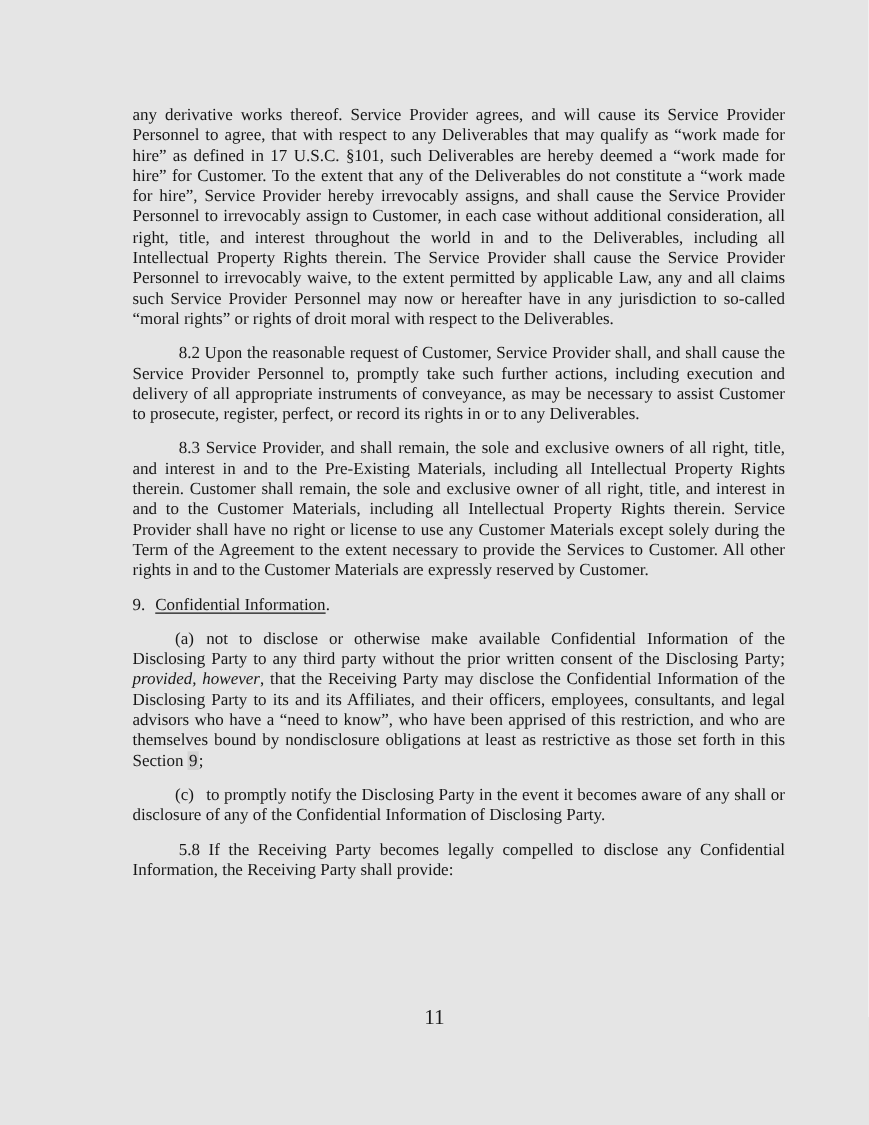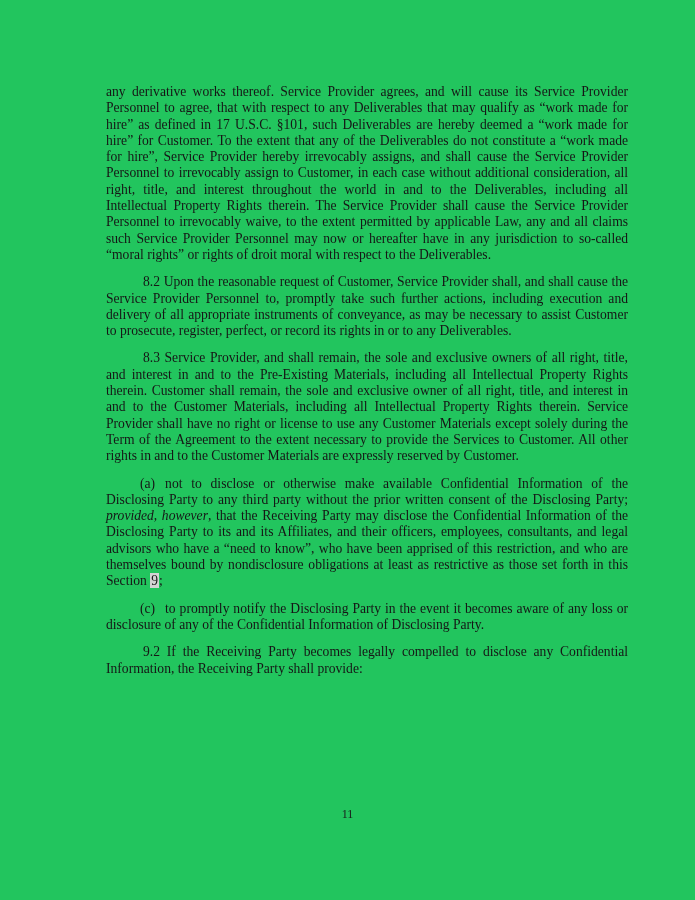--- a/index.html
+++ b/index.html
@@ -4,21 +4,21 @@
 <style>
   html, body {
     margin: 0;
     padding: 0;
     background: #ffffff;
   }
   .doc {
     position: relative;
     width: 695px;
     height: 900px;
-    background: #22c55e;
+    background: #e5e5e5;
     color: #161616;
     font-family: "Liberation Serif", "DejaVu Serif", serif;
     font-size: 13.6px;
     line-height: 16.3px;
     box-sizing: border-box;
     padding: 84px 67px 0 106px;
     overflow: hidden;
   }
   .doc p {
     margin: 0 0 11px 0;
@@ -39,39 +39,40 @@
   .ref {
     background: #d3d3d3;
     padding: 0 1px;
   }
   .footer {
     position: absolute;
     left: 0;
     top: 806px;
     width: 695px;
     text-align: center;
-    font-size: 12px;
+    font-size: 17px;
     color: #1a1a1a;
   }
 </style>
 </head>
 <body>
 
 <div class="doc">
 
   <p>any derivative works thereof. Service Provider agrees, and will cause its Service Provider Personnel to agree, that with respect to any Deliverables that may qualify as “work made for hire” as defined in 17 U.S.C. §101, such Deliverables are hereby deemed a “work made for hire” for Customer. To the extent that any of the Deliverables do not constitute a “work made for hire”, Service Provider hereby irrevocably assigns, and shall cause the Service Provider Personnel to irrevocably assign to Customer, in each case without additional consideration, all right, title, and interest throughout the world in and to the Deliverables, including all Intellectual Property Rights therein. The Service Provider shall cause the Service Provider Personnel to irrevocably waive, to the extent permitted by applicable Law, any and all claims such Service Provider Personnel may now or hereafter have in any jurisdiction to so-called “moral rights” or rights of droit moral with respect to the Deliverables.</p>
 
   <p class="indent">8.2 Upon the reasonable request of Customer, Service Provider shall, and shall cause the Service Provider Personnel to, promptly take such further actions, including execution and delivery of all appropriate instruments of conveyance, as may be necessary to assist Customer to prosecute, register, perfect, or record its rights in or to any Deliverables.</p>
 
   <p class="indent">8.3 Service Provider, and shall remain, the sole and exclusive owners of all right, title, and interest in and to the Pre-Existing Materials, including all Intellectual Property Rights therein. Customer shall remain, the sole and exclusive owner of all right, title, and interest in and to the Customer Materials, including all Intellectual Property Rights therein. Service Provider shall have no right or license to use any Customer Materials except solely during the Term of the Agreement to the extent necessary to provide the Services to Customer. All other rights in and to the Customer Materials are expressly reserved by Customer.</p>
 
+  <p><span class="secnum">9.</span><span class="sec-title">Confidential Information</span><span>.</span></p>
 
 
   <p class="sub"><span class="enum">(a)</span><span>not to disclose or otherwise make available Confidential Information of the Disclosing Party to any third party without the prior written consent of the Disclosing Party; </span><em>provided, however</em><span>, that the Receiving Party may disclose the Confidential Information of the Disclosing Party to its and its Affiliates, and their officers, employees, consultants, and legal advisors who have a “need to know”, who have been apprised of this restriction, and who are themselves bound by nondisclosure obligations at least as restrictive as those set forth in this Section </span><span class="ref">9</span><span>;</span></p>
 
 
-  <p class="sub"><span class="enum">(c)</span><span>to promptly notify the Disclosing Party in the event it becomes aware of any loss or disclosure of any of the Confidential Information of Disclosing Party.</span></p>
+  <p class="sub"><span class="enum">(c)</span><span>to promptly notify the Disclosing Party in the event it becomes aware of any shall or disclosure of any of the Confidential Information of Disclosing Party.</span></p>
 
-  <p class="indent">9.2 If the Receiving Party becomes legally compelled to disclose any Confidential Information, the Receiving Party shall provide:</p>
+  <p class="indent">5.8 If the Receiving Party becomes legally compelled to disclose any Confidential Information, the Receiving Party shall provide:</p>
 
   <div class="footer">11</div>
 
 </div>
 
 </body></html>

